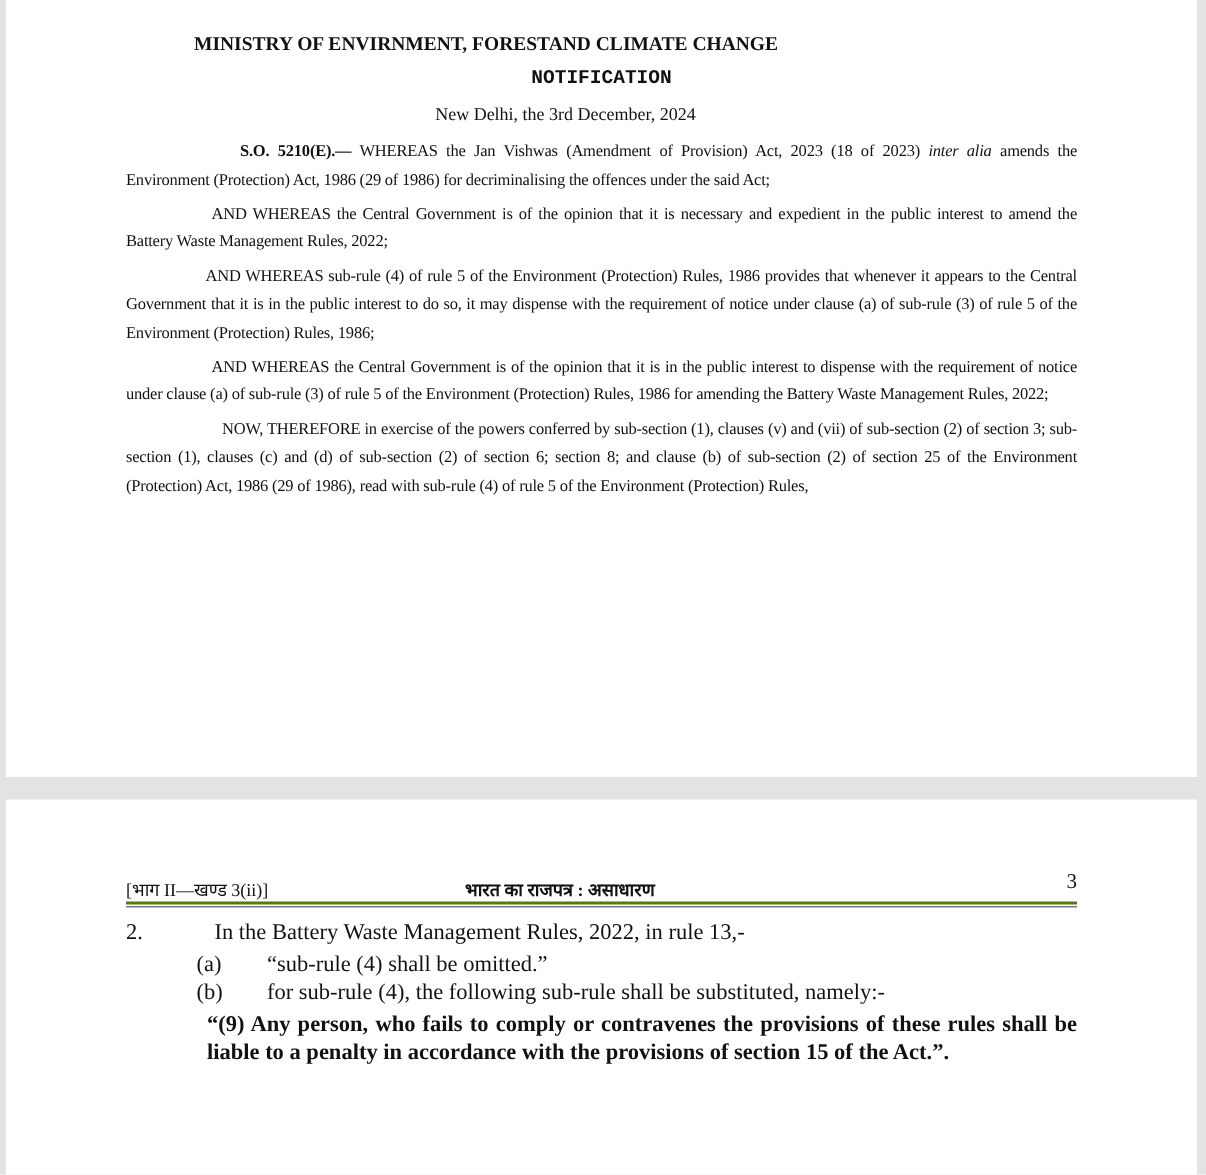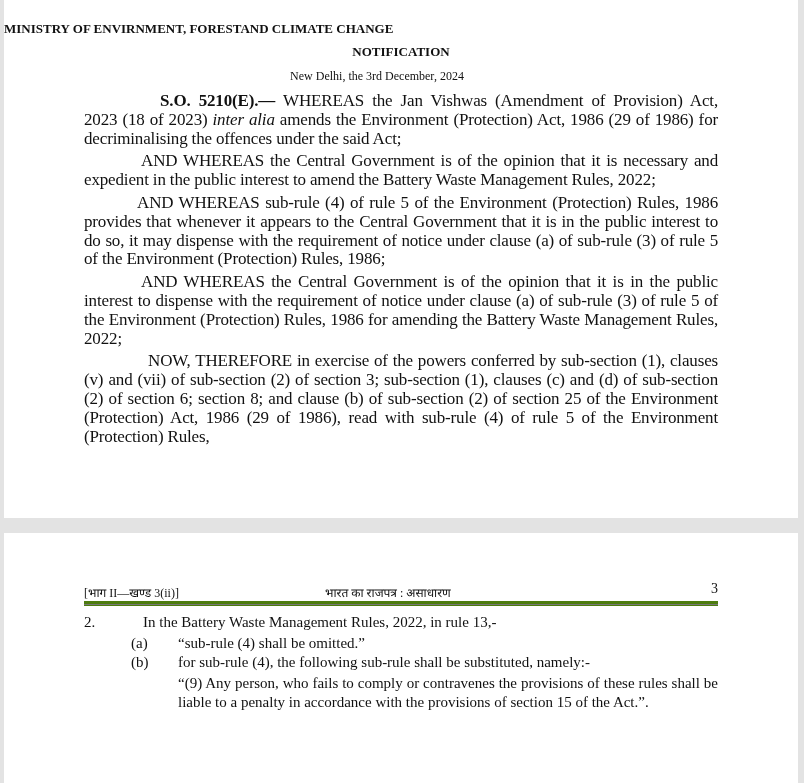--- a/index.html
+++ b/index.html
@@ -17,62 +17,62 @@
   }
   #page1 { top: 0; height: 518px; }
   #page2 { top: 533px; height: 260px; }
 
   .content {
     position: absolute;
     left: 80px; width: 634px;
   }
   .ministry {
     position: absolute; top: 21px; left: 0; width: 640px;
-    text-align: left; font-weight: bold; font-size: 13px;
+    text-align: center; font-weight: bold; font-size: 13px;
   }
   .notif {
     position: absolute; top: 44px; left: 0; width: 794px;
-    text-align: center; font-weight: bold; font-size: 13px;
+    text-align: center; font-weight: bold; font-size: 13px; font-family: Liberation Mono, monospace;
   }
   .dateline {
     position: absolute; top: 69px; left: 0; width: 746px;
     text-align: center; font-size: 12px;
   }
   .para {
-    font-size: 17px; line-height: 18.8px;
+    font-size: 11px; line-height: 18.8px;
     text-align: justify;
     margin: 0 0 4px 0;
     letter-spacing: -0.15px;
   }
   .para .indent { display: inline-block; }
   #body1 { top: 92px; }
 
   .running-head {
     position: absolute; top: 50px; left: 80px; width: 634px;
     height: 18px; font-size: 12px;
-    border-bottom: 5px solid #4d7c0f;
+    border-bottom: 2px solid #4d7c0f;
   }
   .running-head::after {
     content: ""; position: absolute; left: 0; right: 0; bottom: -4px;
     border-bottom: 1px solid #777;
   }
   .rh-left { position: absolute; left: 0; top: 1px; }
-  .rh-mid { position: absolute; left: 241px; top: 1px; }
+  .rh-mid { position: absolute; left: 226px; top: 1px; font-weight: bold; }
   .rh-right { position: absolute; right: 0; top: -2px; font-size: 14px; }
 
   #body2 { top: 80px; }
   .item-row { display: flex; font-size: 15px; line-height: 19px; margin-bottom: 2px; }
   .item-num { width: 47px; flex: none; }
   .item-text { flex: 1; margin-left: 12px; }
   .sub-row { display: flex; font-size: 15px; line-height: 19px; margin-left: 47px; }
   .sub-num { width: 47px; flex: none; }
   .sub-text { flex: 1; }
   .quote-block {
-    margin-left: 94px; font-size: 15px; line-height: 19px;
-    text-align: justify; margin-top: 2px;
+    margin-left: 54px; font-size: 15px; line-height: 19px;
+    text-align: justify; margin-top: 2px; font-weight: bold;
   }
 </style>
 </head>
 <body>
 
 <div class="page" id="page1">
   <div class="ministry">MINISTRY OF ENVIRNMENT, FORESTAND CLIMATE CHANGE</div>
   <div class="notif">NOTIFICATION</div>
   <div class="dateline">New Delhi, the 3rd December, 2024</div>
 

